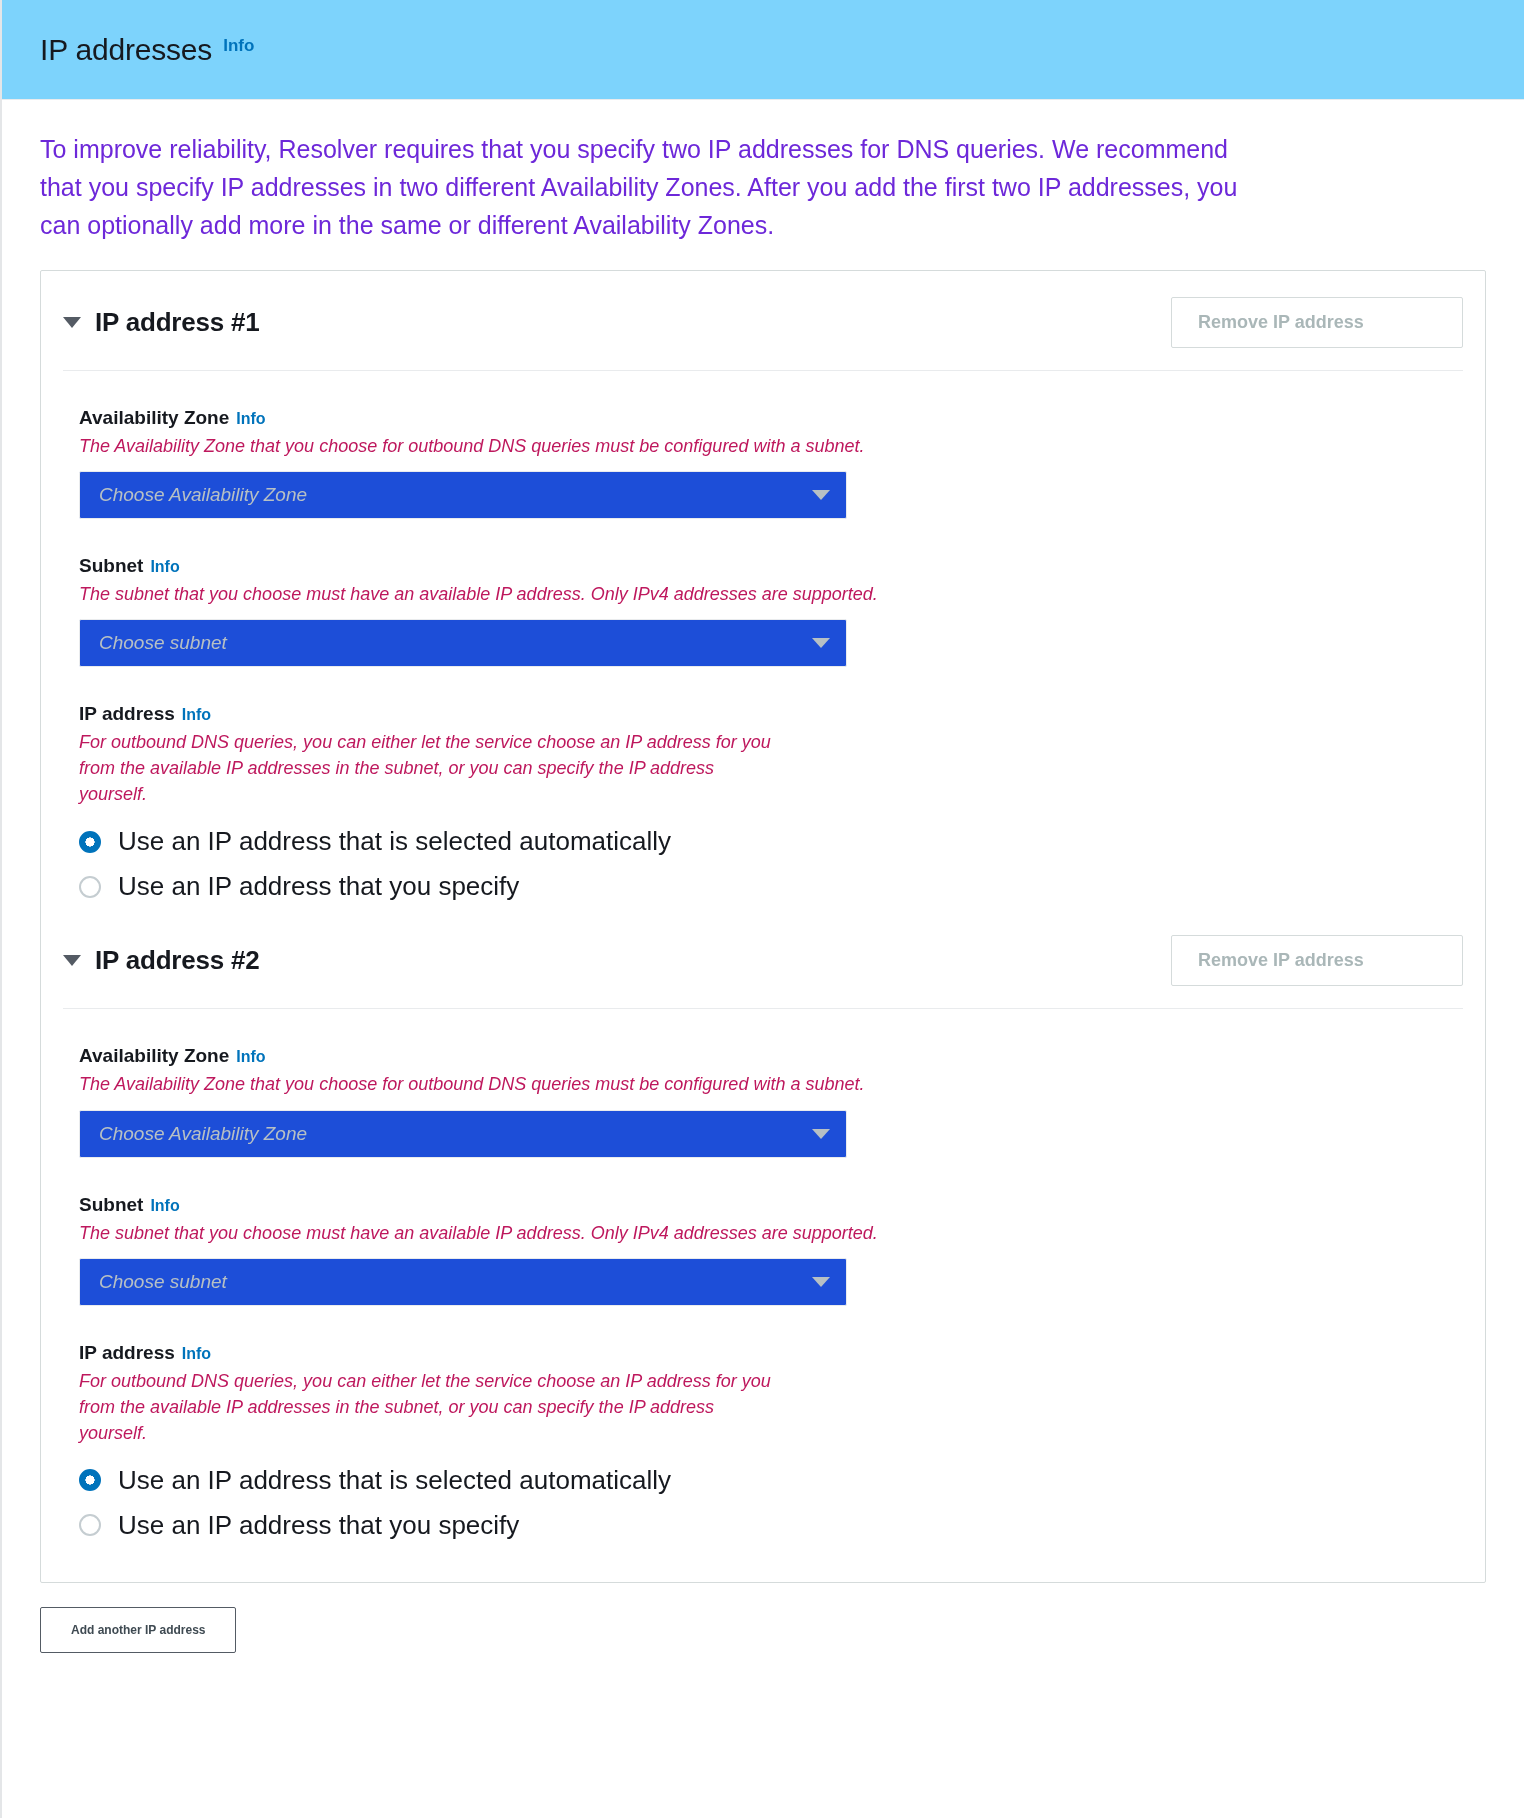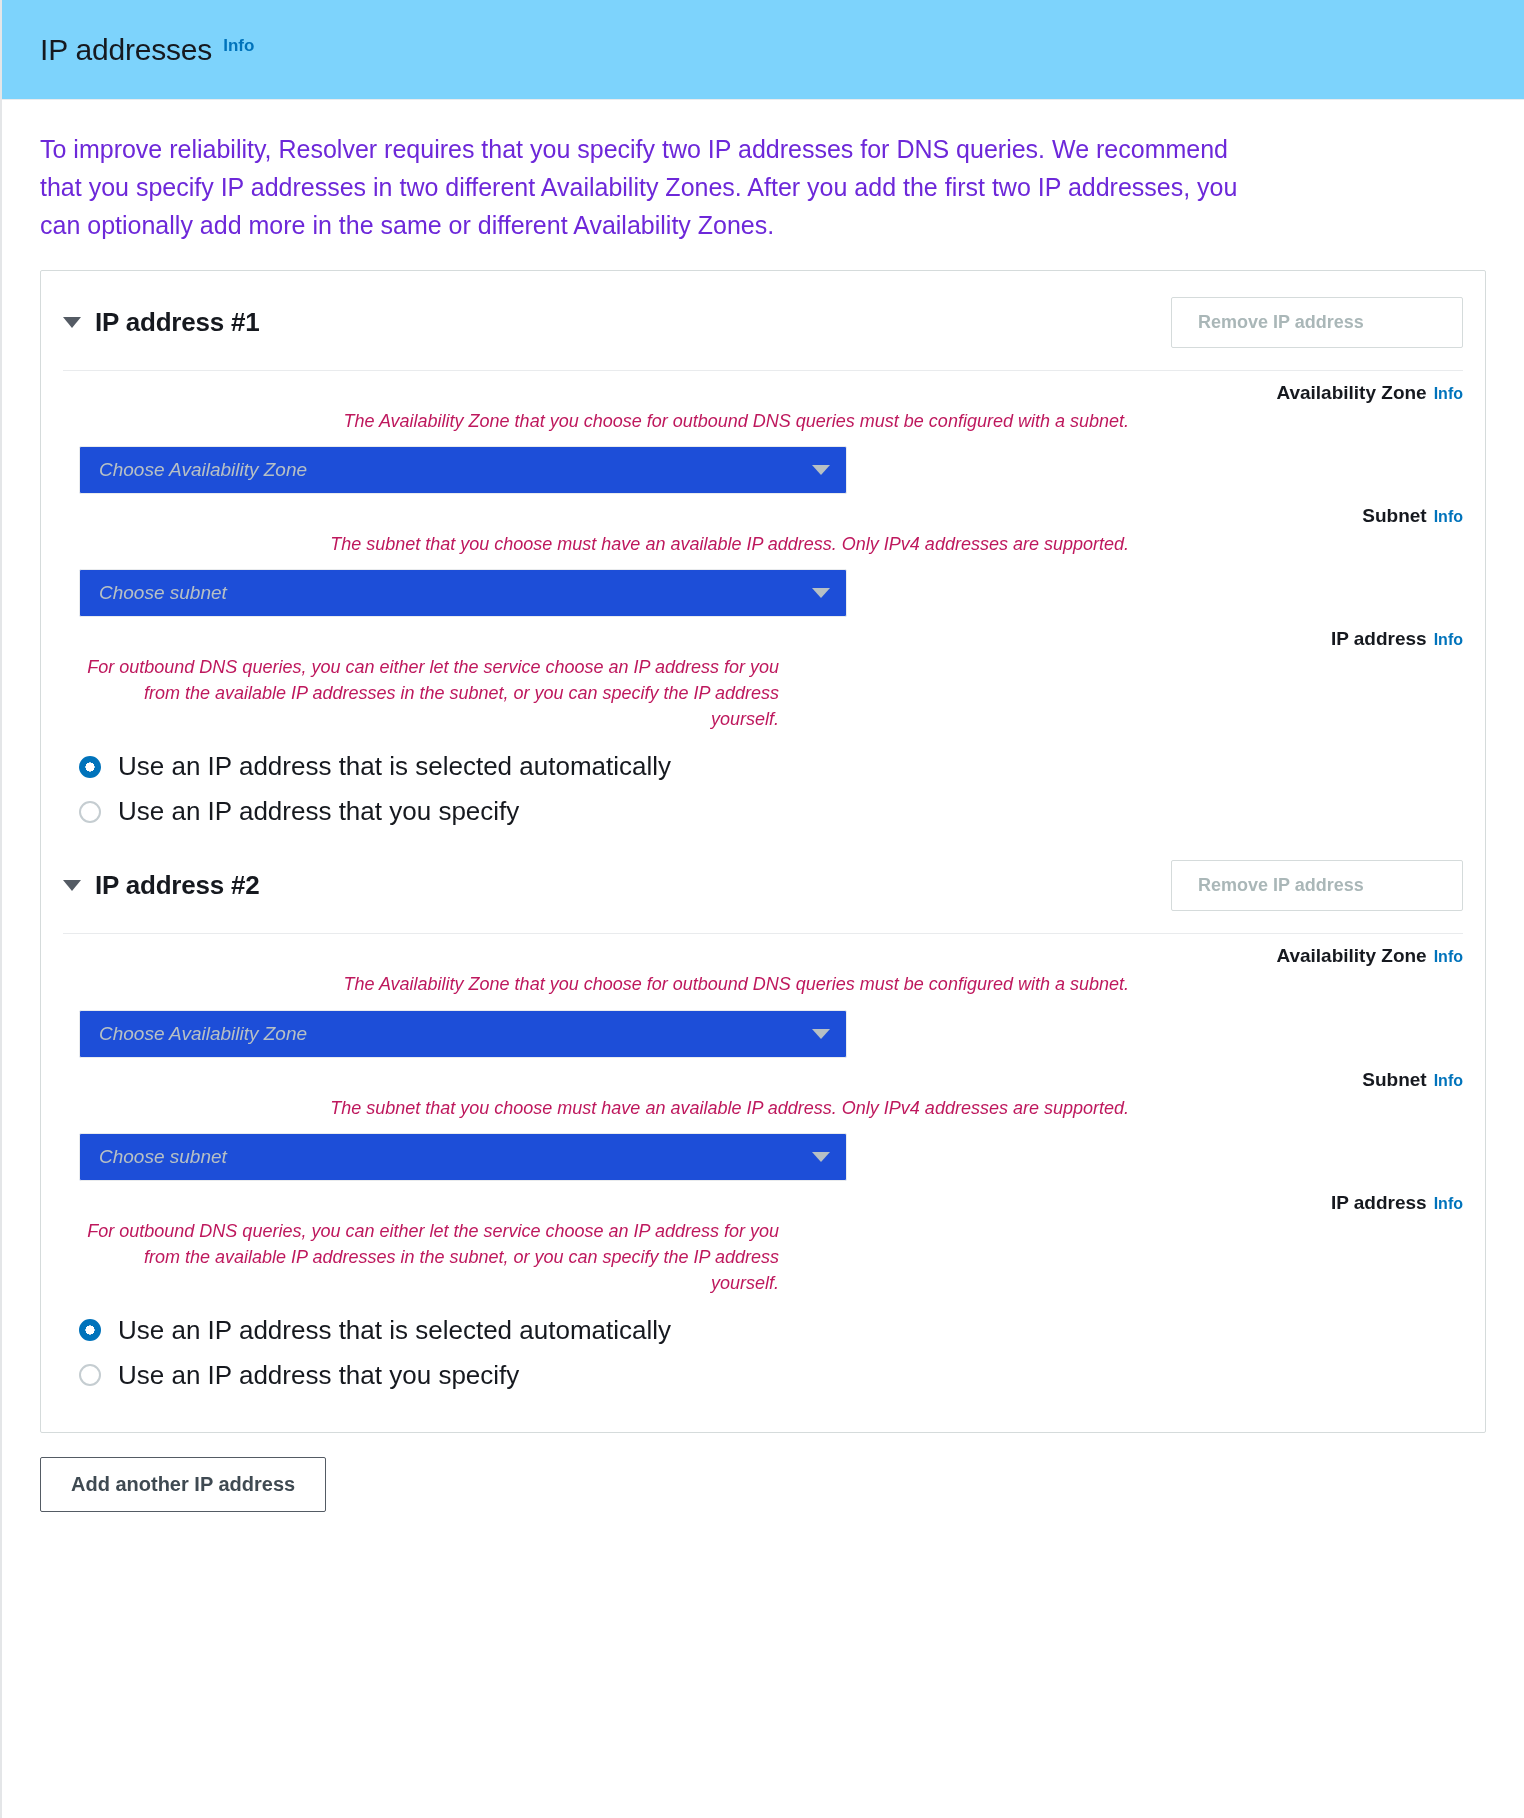--- a/index.html
+++ b/index.html
@@ -114,21 +114,21 @@
 
   .block-divider {
     border: none;
     border-top: 1px solid #e9ebed;
     margin: 22px 22px 0 22px;
   }
 
   .block-content { padding: 0 22px 0 38px; }
 
   
-  .field { margin-top: 11px; text-align: right; }
+  .field { margin-top: 36px; }
   .field-label {
     font-size: 19px;
     font-weight: 700;
     color: #16191f;
     display: block;
     margin-bottom: 4px;
   }
   .field-hint {
     font-size: 18px;
     color: #be185d;
@@ -188,21 +188,21 @@
     background: #ffffff;
   }
   .radio-label {
     font-size: 26px;
     color: #16191f;
   }
 
   
   .btn-add {
     font-family: "Liberation Sans", sans-serif;
-    font-size: 20px;
+    font-size: 12px;
     font-weight: 700;
     color: #3f4a52;
     background: #ffffff;
     border: 1px solid #545b64;
     border-radius: 2px;
     padding: 15px 30px;
     margin: 24px 0 30px 0;
     cursor: pointer;
   }
 </style>

